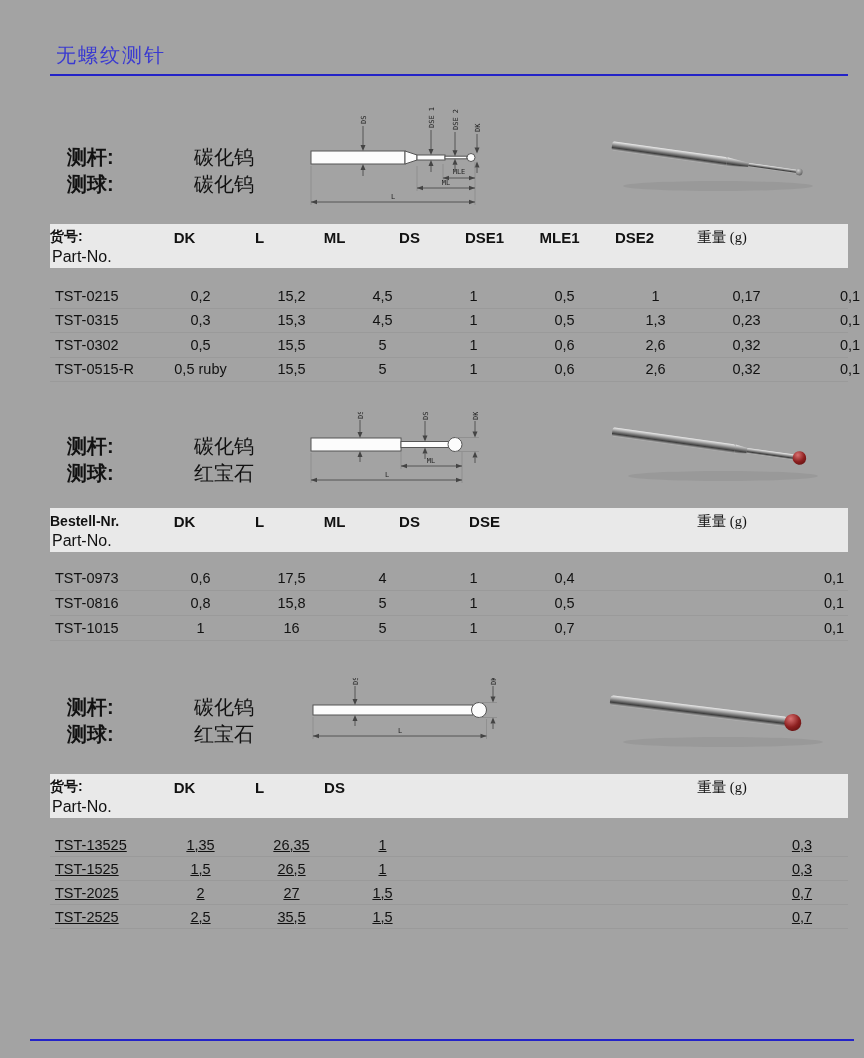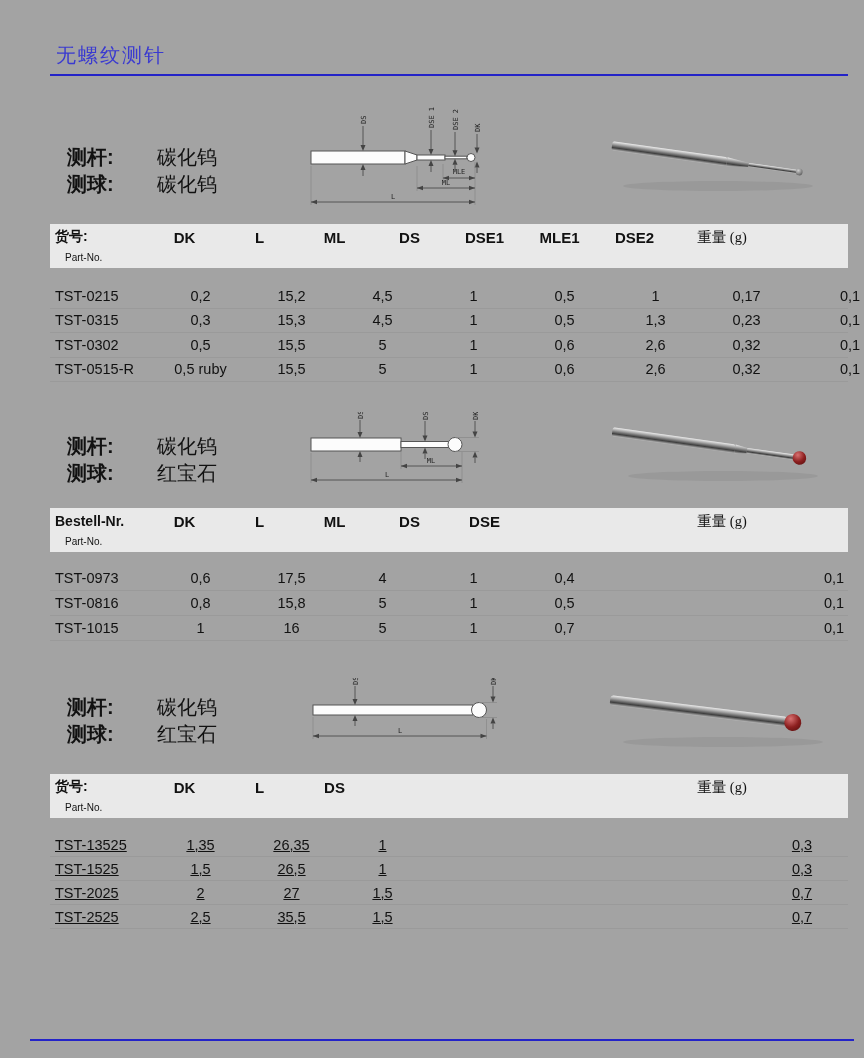--- a/index.html
+++ b/index.html
@@ -8,42 +8,42 @@
   .abs{position:absolute;}
   .page-title{position:absolute;left:56px;top:42px;font-size:20px;letter-spacing:2px;
               color:#3a3ad0;font-family:"Liberation Serif","DejaVu Serif",serif;}
   .rule-top{position:absolute;left:50px;top:74px;width:798px;height:2px;background:#2323c8;}
   .rule-bottom{position:absolute;left:30px;top:1039px;width:824px;height:2px;background:#2323c8;}
 
   
   .materials{position:absolute;left:67px;font-size:20px;}
   .mat-row{display:flex;height:27px;align-items:center;}
   .mat-label{font-weight:bold;width:90px;}
-  .mat-value{font-family:"Liberation Serif","DejaVu Serif",serif;}
+  .mat-value{font-family:"Liberation Serif","DejaVu Serif",serif;margin-left:37px;}
   #mat1{top:144px;} #mat2{top:433px;} #mat3{top:694px;}
 
   
   #dia1{left:303px;top:104px;} #dia2{left:303px;top:412px;} #dia3{left:305px;top:678px;}
   #pho1{left:598px;top:124px;} #pho2{left:598px;top:412px;} #pho3{left:598px;top:676px;}
   .dpart{fill:#fcfcfc;stroke:#555;stroke-width:1;}
   .dim{stroke:#555;stroke-width:1;fill:none;}
   .ext{stroke:#888;stroke-width:0.7;fill:none;}
   .ah{fill:#444;stroke:none;}
   .dlabel{font-size:7px;fill:#222;font-family:"DejaVu Sans Mono","Liberation Mono",monospace;}
 
   
   .tbl{position:absolute;left:50px;width:798px;font-size:14.5px;}
   #tbl1{top:224px;} #tbl2{top:508px;} #tbl3{top:774px;}
   .thead{background:#e9e9e9;height:44px;box-sizing:border-box;padding-top:3px;}
   .hrow{display:grid;height:20px;align-items:center;}
   .grid1{grid-template-columns:97px 75px 75px 75px 75px 75px 75px 75px 100px 1fr;}
   .grid2{grid-template-columns:97px 75px 75px 75px 75px 75px 150px 100px 1fr;}
   .grid3{grid-template-columns:97px 75px 75px 75px 300px 100px 1fr;}
-  .part-head{padding-left:5px;font-weight:bold;font-size:14px;}
-  .part-sub{padding-left:15px;font-size:10px;color:#111;}
+  .part-head{font-weight:bold;font-size:14px;}
+  .part-sub{padding-left:2px;font-size:16px;color:#111;}
   .colhead{text-align:center;font-weight:bold;font-size:15px;}
   .weight-head{text-align:center;font-size:14.5px;font-weight:normal;
                font-family:"Liberation Serif","DejaVu Serif",serif;}
   .tbody{margin-top:16px;}
   #tbl2 .tbody{margin-top:14px;} #tbl3 .tbody{margin-top:15px;text-decoration:underline;}
   .row{display:grid;align-items:center;border-bottom:1px solid #9a9a9a;height:23.5px;gap:16px;}
   #tbl2 .row{height:24px;} #tbl3 .row{height:23px;}
   .cell-part{padding-left:5px;}
   .cell-num{text-align:center;}
 </style>

